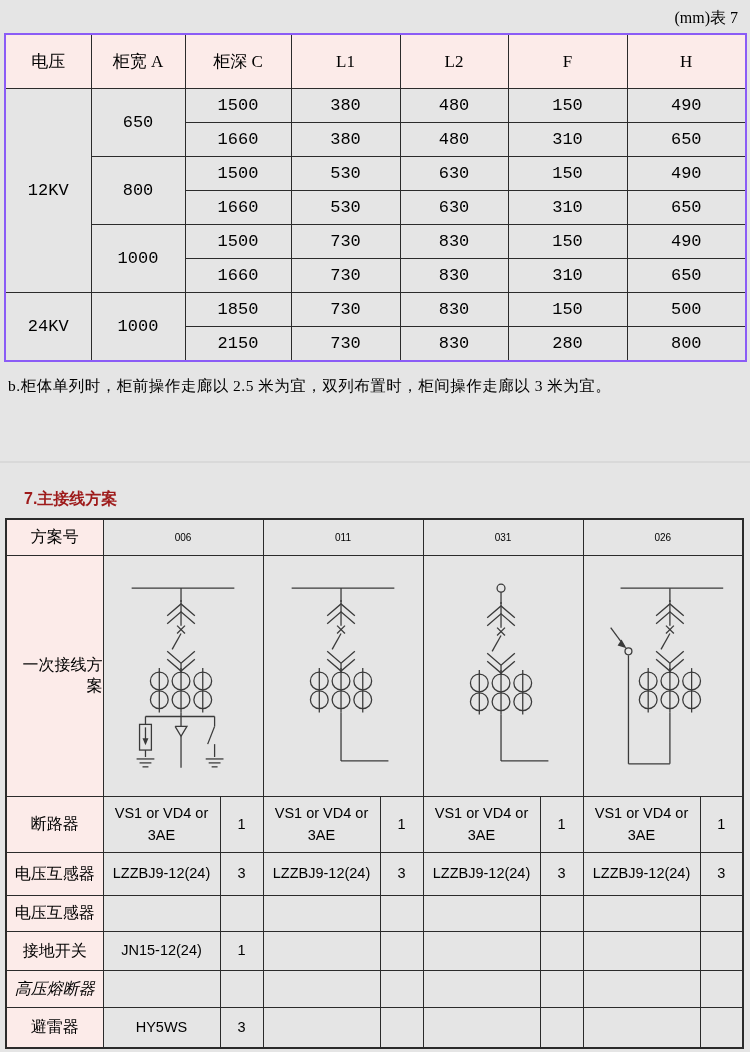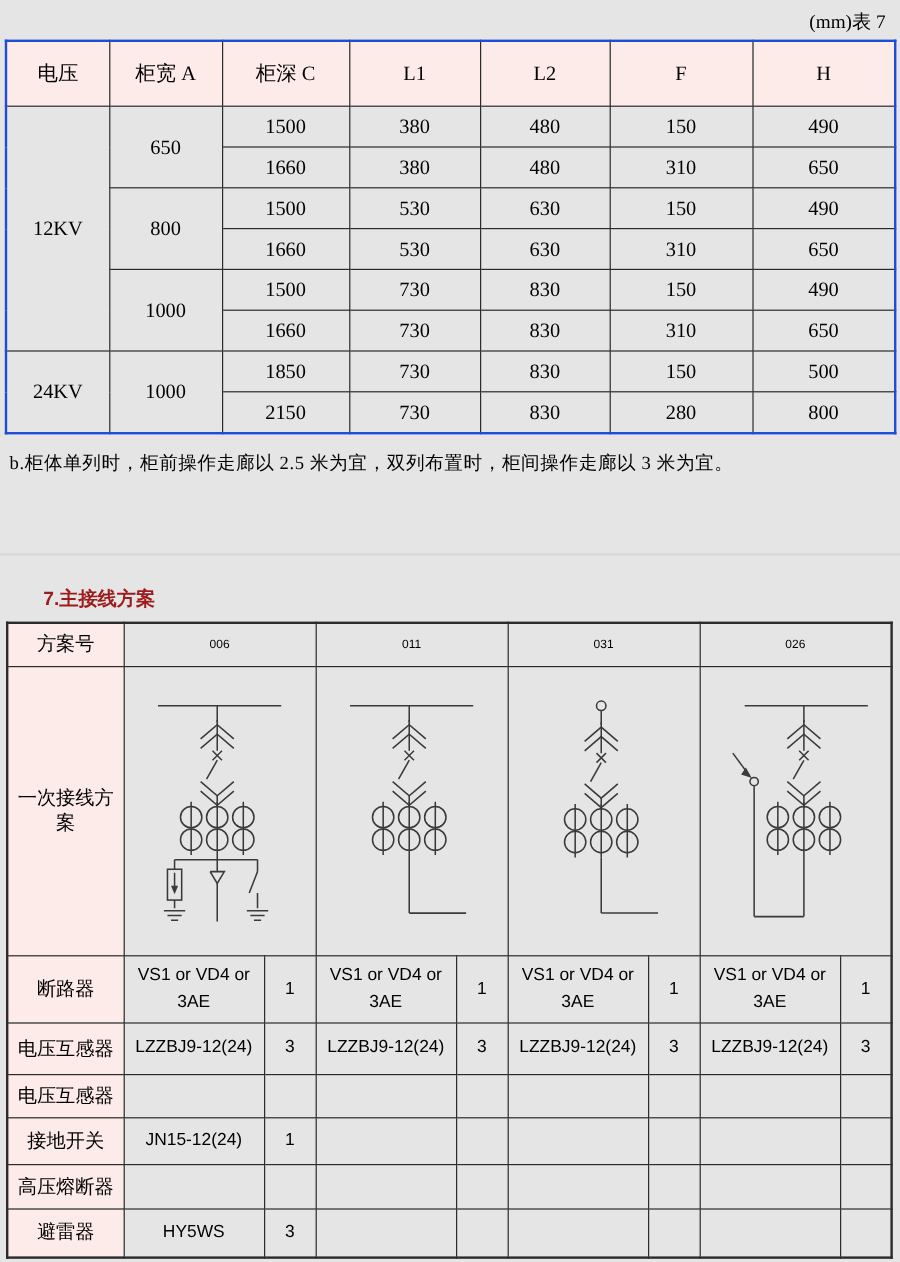--- a/index.html
+++ b/index.html
@@ -8,44 +8,44 @@
     font-family:"Liberation Serif","DejaVu Serif",serif;color:#000;overflow:hidden;
   }
   
   .caption{position:absolute;top:8px;right:12px;font-size:16px;}
   
   table{border-collapse:collapse;table-layout:fixed;}
   td{border:1px solid #2b2b2b;text-align:center;vertical-align:middle;padding:0 2px;
      overflow:hidden;}
   .pink{background:#fcebe9;}
   
-  .dim-table{position:absolute;top:33px;left:4px;width:741px;border:2px solid #1d4ed8;}
+  .dim-table{position:absolute;top:33px;left:4px;width:741px;border:2px solid #8b5cf6;}
   .dim-table td{font-size:17px;}
   .dim-table tr.hdr td{height:53px;font-size:17px;}
-  .dim-table tr.data td{height:33px;}
+  .dim-table tr.data td{height:33px;font-family:Liberation Mono, monospace;}
   
   .note{position:absolute;top:376px;left:8px;font-size:15.5px;letter-spacing:0.5px;}
   
   .divider{position:absolute;top:461px;left:0;width:750px;border-top:2px solid #d9d9d9;}
   
-  .section-title{position:absolute;top:489px;left:36px;font-size:16px;font-weight:bold;
+  .section-title{position:absolute;top:489px;left:24px;font-size:16px;font-weight:bold;
     color:#9e1b1b;font-family:"Liberation Sans","DejaVu Sans",sans-serif;}
   
   .scheme-table{position:absolute;top:518px;left:5px;width:739px;border:2px solid #2b2b2b;}
   .scheme-table td{font-size:16px;}
   .scheme-table tr.hdr td{height:35px;}
   .scheme-table .scheme-num{font-family:"Liberation Sans","DejaVu Sans",sans-serif;font-size:10px;}
-  .scheme-table tr.diagram td{height:240px;padding:0;}
+  .scheme-table tr.diagram td{height:240px;padding:0;text-align:right;}
   .scheme-table .comp-name,.scheme-table .comp-qty{
     font-family:"Liberation Sans","DejaVu Sans",sans-serif;font-size:14.5px;line-height:1.45;}
   .r-breaker td{height:55px;}
   .r-ct td{height:42px;}
   .r-vt td{height:35px;}
   .r-es td{height:38px;}
-  .r-fuse td{height:36px;}
+  .r-fuse td{height:36px;font-style:italic;}
   .r-arr td{height:39px;}
   .diag{display:block;margin:0 auto;}
   .diag path,.diag line,.diag circle,.diag polyline,.diag rect{
     stroke:#3a3a3a;stroke-width:1.3;fill:none;}
   .diag .fill{fill:#3a3a3a;stroke:none;}
   .hidden-defs{position:absolute;width:0;height:0;overflow:hidden;}
 </style>
 </head>
 <body>
 

